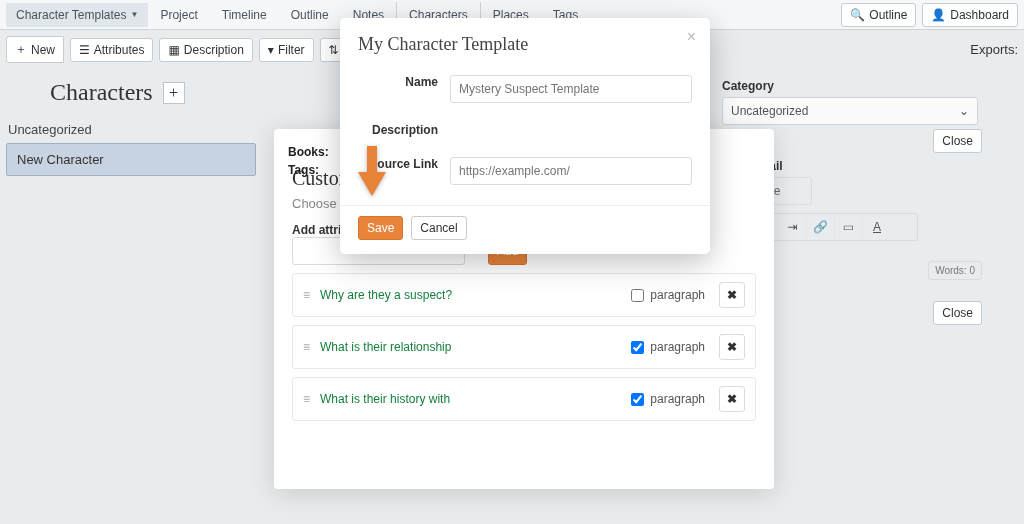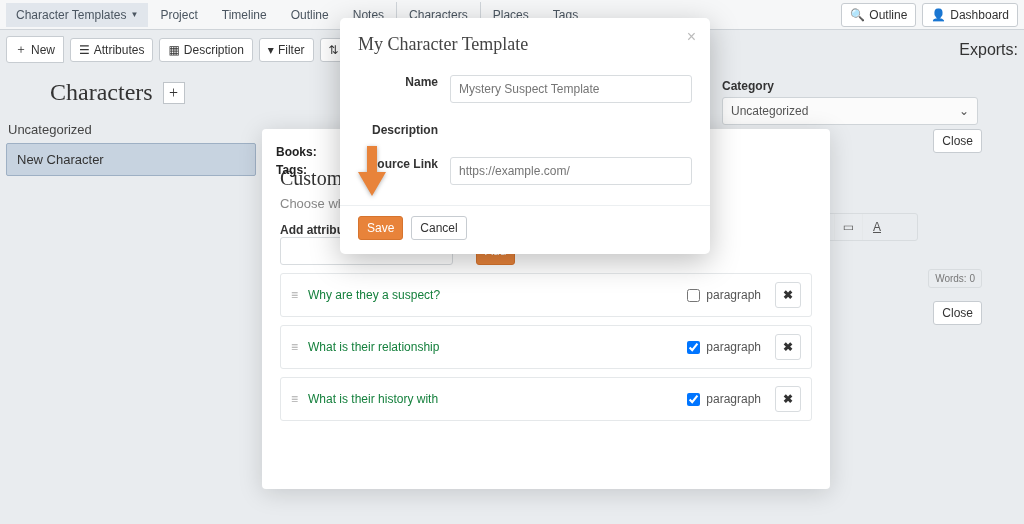--- a/index.html
+++ b/index.html
@@ -60,21 +60,21 @@
     display: flex; align-items: center;
     padding: 6px 6px;
     gap: 6px;
     background: #e9ecef;
   }
   .btn-group { display: flex; }
   .btn-group .btn + .btn { border-left: none; border-top-left-radius:0; border-bottom-left-radius:0;}
   .btn-group .btn:first-child { border-top-right-radius:0; border-bottom-right-radius:0;}
   .exports {
     margin-left: auto;
-    font-size: 16px;
+    font-size: 13px;
     color: #333;
     padding-right: 0;
   }
   
   .main {
     display: flex;
     height: calc(100% - 72px);
   }
   .left {
     width: 262px;
@@ -116,22 +116,22 @@
     margin-left: 0;
     width: 724px;
   }
   .card {
     position: absolute;
     background: #fff;
     border-radius: 4px;
     box-shadow: 0 4px 24px rgba(0,0,0,.15);
   }
   .custom-card {
-    left: 0; top: 60px;
-    width: 568px;
+    left: 12px; top: 60px;
+    width: 500px;
     padding: 16px 18px 40px;
     min-height: 360px;
   }
   .books-tags {
     position:absolute;
     left:14px; top:12px;
     font-size:12px; color:#222;
   }
   .books-tags div { margin:4px 0; font-weight:600;}
   .custom-h {
@@ -197,21 +197,21 @@
     border-radius:3px; width:196px; margin-top:8px;
   }
   .rte-toolbar span {
     width:28px;height:26px;display:flex;align-items:center;justify-content:center;
     border-right:1px solid #e5e8ea;font-size:12px;color:#555;
   }
   .rte-toolbar span:last-child{border-right:none;}
   .words {
     border:1px solid #d8dcdf; border-radius:3px;
     padding: 3px 6px; font-size:10px; color:#777;
-    position:absolute; right:-4px; top:200px;
+    position:absolute; right:-4px; top:192px;
   }
   .close2 {
     position:absolute; right:-4px; top:232px;
   }
   
   .modal {
     position:absolute;
     left:340px; top:18px;
     width:370px;
     background:#fff;

